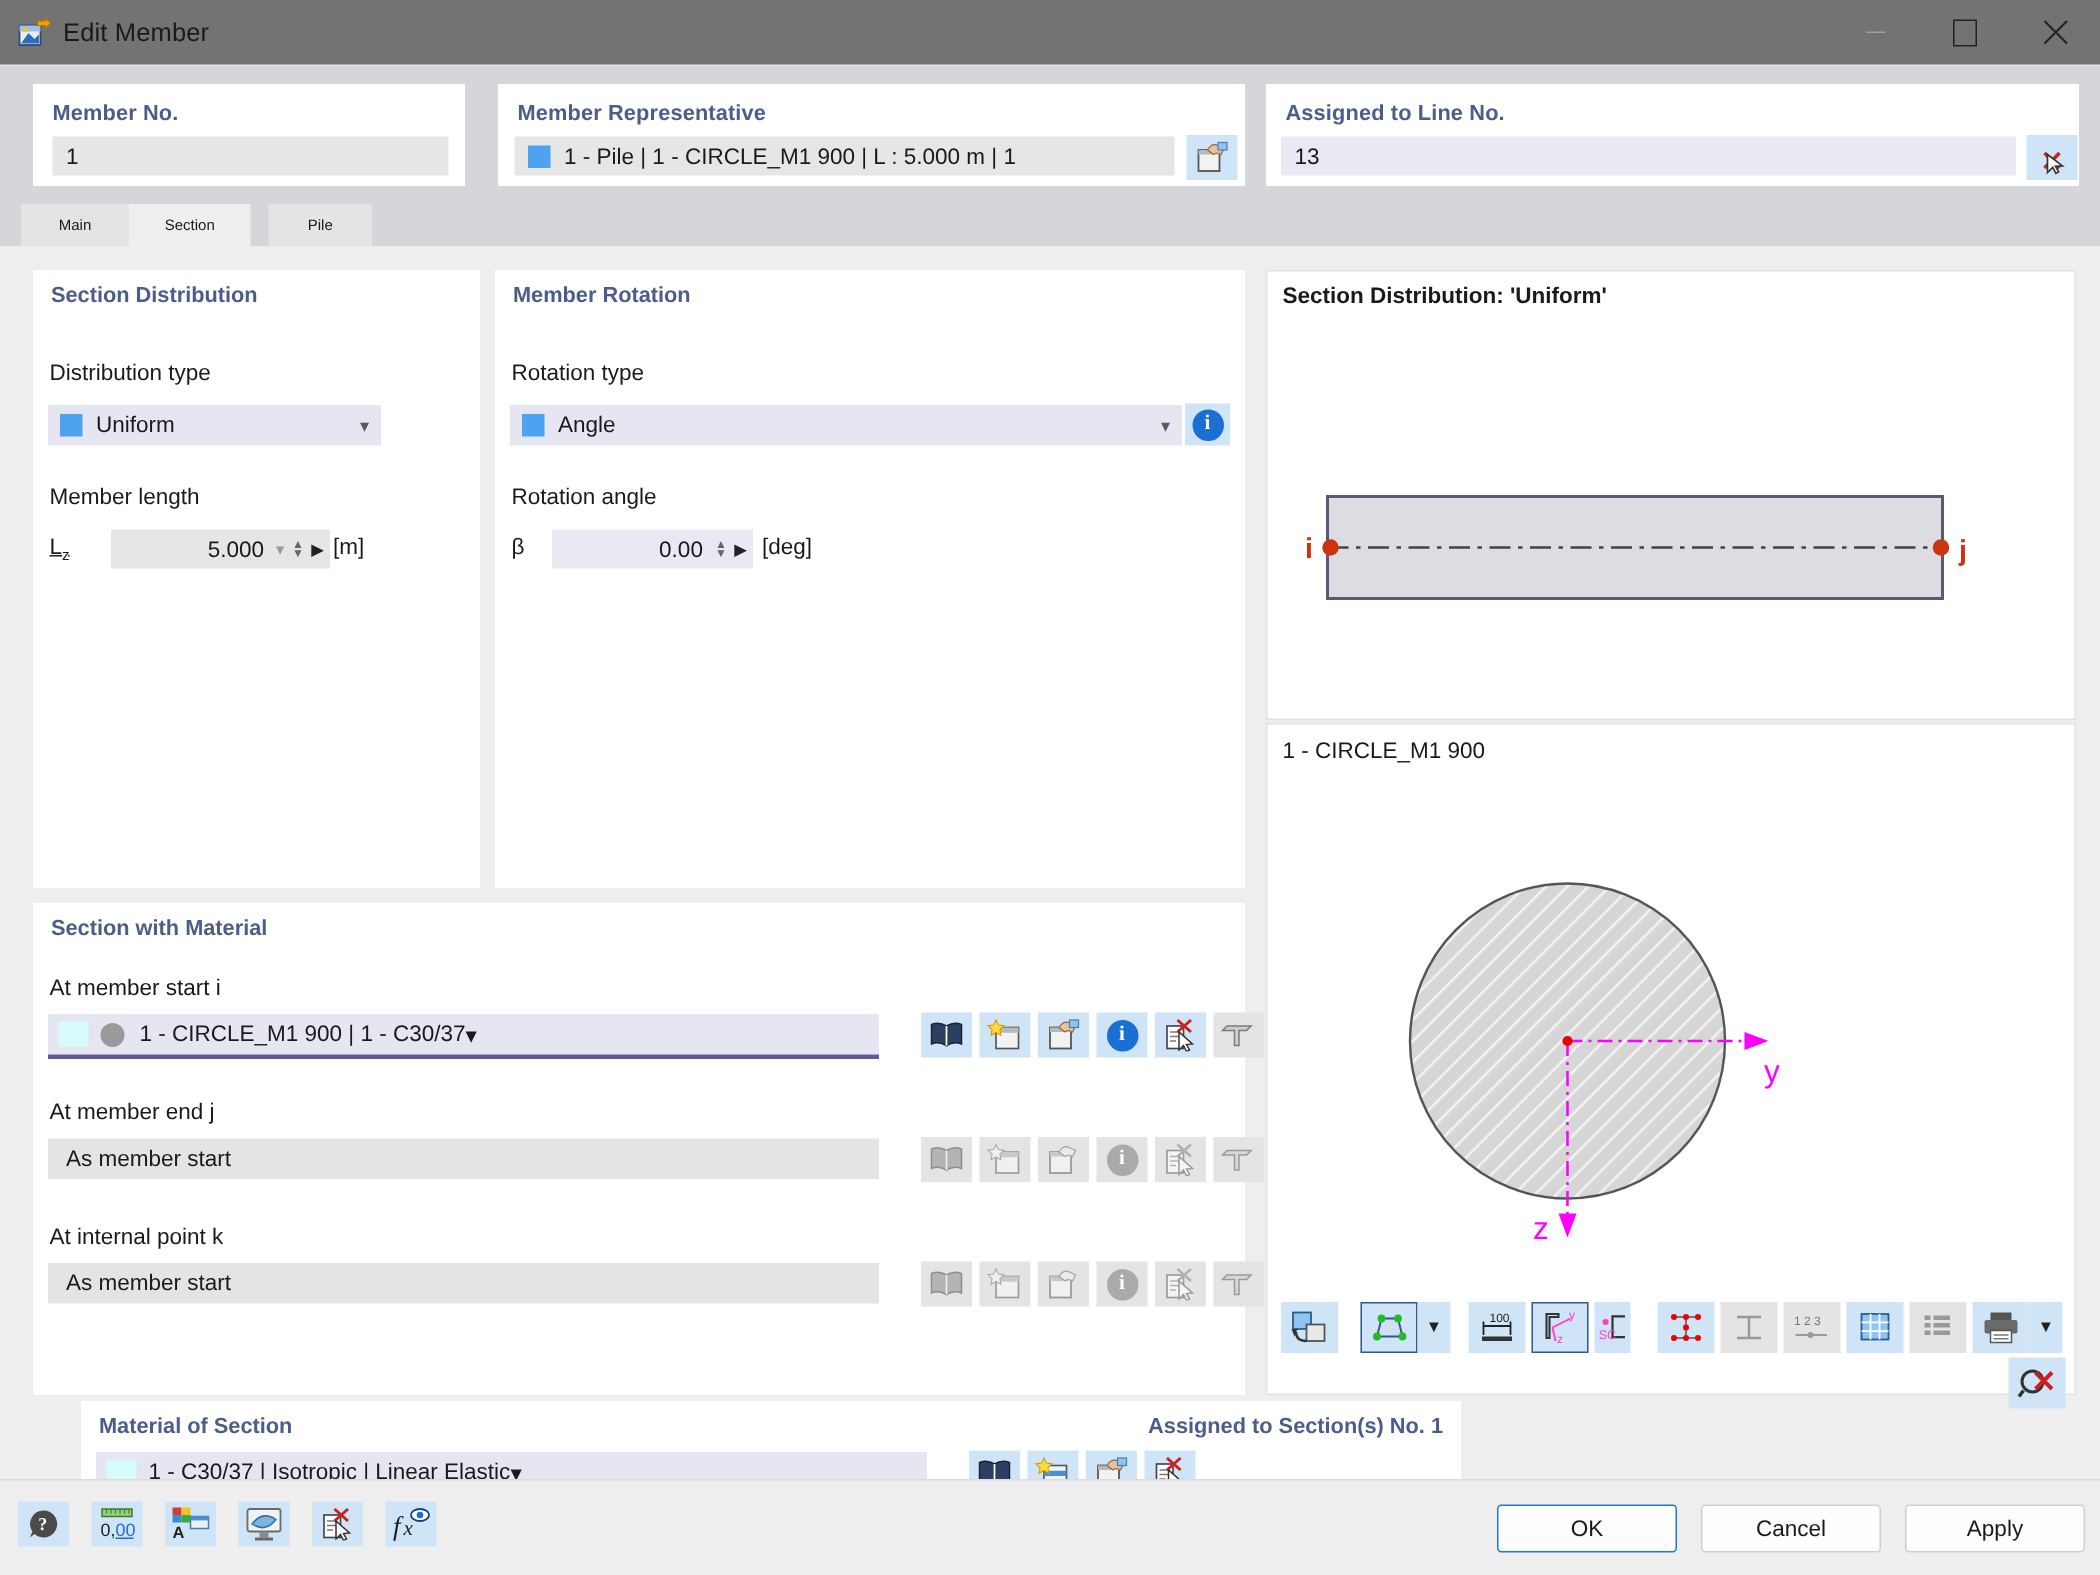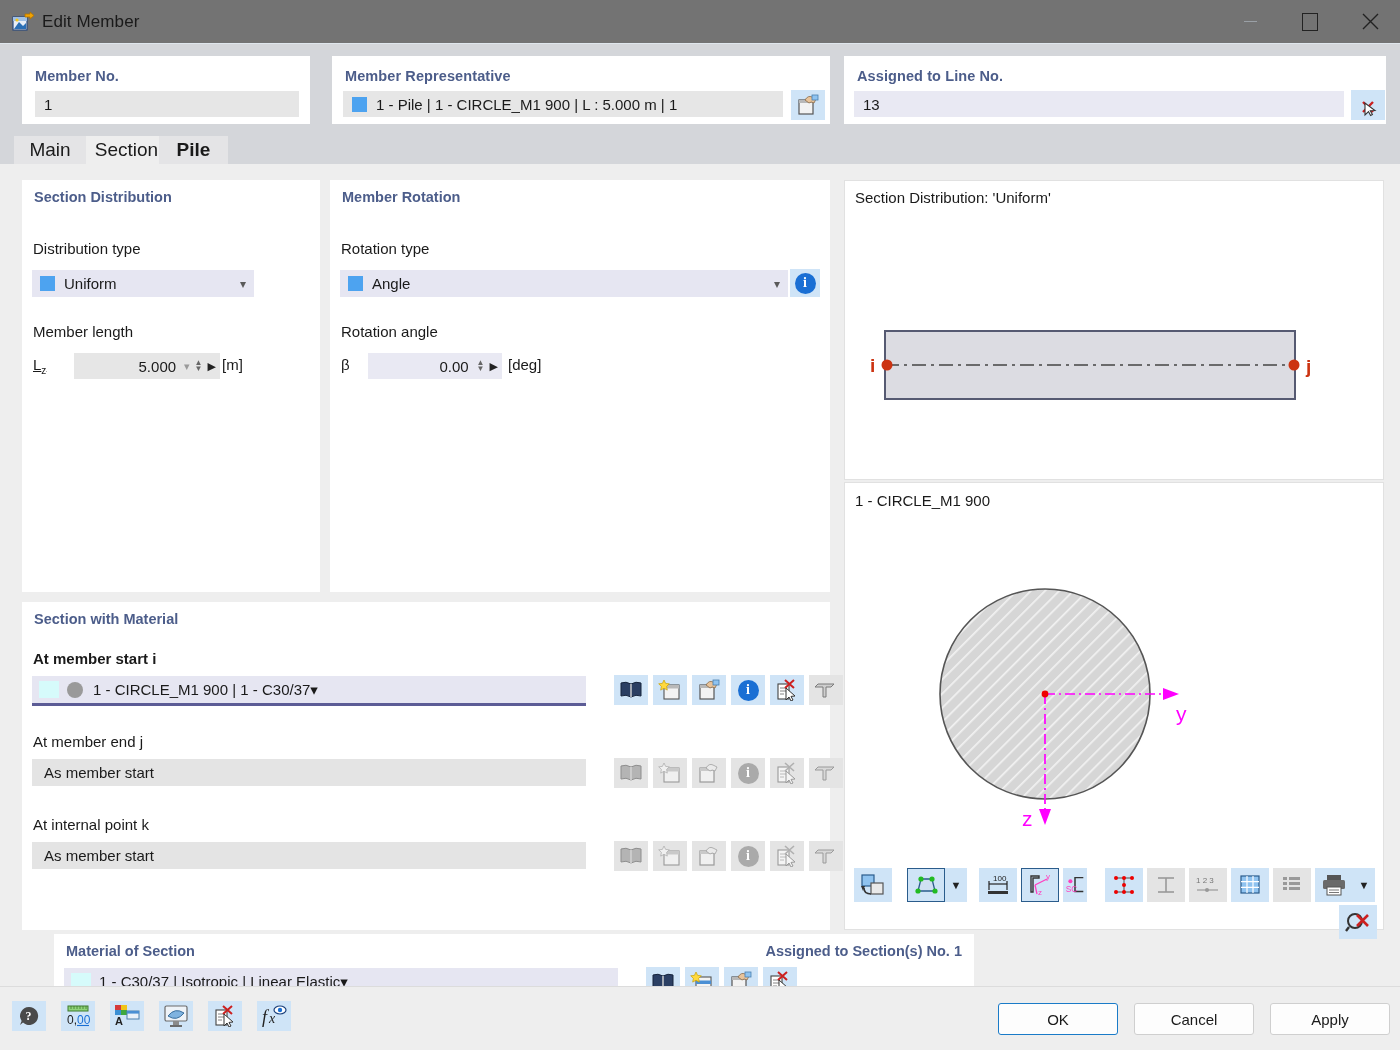--- a/index.html
+++ b/index.html
@@ -63,21 +63,21 @@
   .iconbtn {
     position:absolute; width:34px; height:30px; background:#cfe4f7;
     display:flex; align-items:center; justify-content:center;
   }
 
   
   .tabstrip { position:absolute; left:0; top:136px; width:1400px; height:28px; background:#d4d6da;}
   .tab {
     position:absolute; top:0; height:28px; background:#e4e4e6;
     display:flex; align-items:center; justify-content:center;
-    font-size:19px; color:#1a1a1a; padding: 0 14px;
+    font-size:10px; color:#1a1a1a; padding: 0 14px;
   }
   .tab.active { background:#eeeeee; }
 
   
   .content { position:absolute; left:0; top:164px; width:1400px; height:822px; background:#eeeeee; }
 
   .panel {
     position:absolute; background:#ffffff;
   }
   .panel-title {
@@ -206,21 +206,21 @@
           <path d="M7 9 L17 19 M17 9 L7 19" stroke="#cc2020" stroke-width="2.4" fill="none"></path>
           <path d="M9 10 L9 22 L12.5 18.6 L14.6 22.6 L16.4 21.6 L14.3 17.8 L19 17.6 Z" fill="#fff" stroke="#333" stroke-width="1.1"></path>
         </svg>
       </div>
     </div>
   </div>
 
   <div class="tabstrip">
     <div class="tab" style="left:14px; width:72px;">Main</div>
     <div class="tab active" style="left:86px; width:81px;">Section</div>
-    <div class="tab" style="left:159px; width:69px;font-weight:bold;">Pile</div>
+    <div class="tab" style="left:179px; width:69px;">Pile</div>
   </div>
 
   <div class="content">
 
     <div class="panel" style="left:22px; top:16px; width:298px; height:412px;">
       <span class="panel-title">Section Distribution</span>
       <span class="lbl" style="left:11px; top:60px;">Distribution type</span>
       <div class="combo" style="left:10px; top:90px; width:222px;">
         <span class="sq-blue"></span>
         <span>Uniform</span>
@@ -260,21 +260,21 @@
             <span>▼</span>
           </span>
         <span class="play">▶</span>
       </div>
       <span class="lbl" style="left:178px; top:176px;">[deg]</span>
     </div>
 
     <div class="panel" style="left:22px; top:438px; width:808px; height:328px;">
       <span class="panel-title">Section with Material</span>
 
-      <span class="lbl" style="left:11px; top:48px;font-weight:bold;">At member start i</span>
+      <span class="lbl" style="left:11px; top:48px;">At member start i</span>
       <div class="selrow" style="left:10px; top:74px; width:554px;">
         <span class="swatch-cyan"></span>
         <span class="circ-grey"></span>
         <span>1 - CIRCLE_M1 900 | 1 - C30/37</span>
         <span class="chev">▾</span>
         <span class="underline"></span>
       </div>
       <div class="tbtn" style="left:592px; top:73px;">
         <svg width="24" height="20" viewBox="0 0 24 20">
             <path d="M2 3 q5 -2 10 1 v13 q-5 -3 -10 -1 z M22 3 q-5 -2 -10 1 v13 q5 -3 10 -1 z" fill="#2b3f63" stroke="#16243c" stroke-width="1"></path>
@@ -429,21 +429,21 @@
         <svg width="24" height="22" viewBox="0 0 24 22">
             <rect x="3" y="5" width="11" height="15" fill="#fff" stroke="#444" stroke-width="1.1"></rect>
             <path d="M5 9 h6 M5 12 h6 M5 15 h4" stroke="#777" stroke-width=".9"></path>
             <path d="M10 1 L19 9 M19 1 L10 9" stroke="#cc2020" stroke-width="2" fill="none"></path>
             <path d="M11 9 L11 21 L14 18 L16 22 L18 21 L16 17.4 L20 17 Z" fill="#fff" stroke="#333" stroke-width="1"></path>
           </svg>
       </div>
     </div>
 
     <div class="preview" style="left:844px; top:16px; width:540px; height:300px; border:1px solid #e1e1e1;">
-      <span class="preview-cap" style="left:10px; top:8px;">Section Distribution: 'Uniform'</span>
+      <span class="preview-cap" style="left:10px; top:8px;font-weight:bold;">Section Distribution: 'Uniform'</span>
       <svg width="540" height="240" viewBox="0 0 540 240" style="position:absolute;left:0;top:55px;">
         <rect x="40" y="95" width="410" height="68" fill="#dcdce2" stroke="#565a72" stroke-width="2"></rect>
         <line x1="40" y1="129" x2="450" y2="129" stroke="#444" stroke-width="1.6" stroke-dasharray="14,5,3,5"></line>
         <circle cx="42" cy="129" r="5.5" fill="#cc3311"></circle>
         <circle cx="449" cy="129" r="5.5" fill="#cc3311"></circle>
         <text x="25" y="136" font-family="Liberation Sans, sans-serif" font-size="19" font-weight="bold" fill="#cc3311">i</text>
         <text x="461" y="137" font-family="Liberation Sans, sans-serif" font-size="19" font-weight="bold" fill="#cc3311">j</text>
       </svg>
     </div>
 

